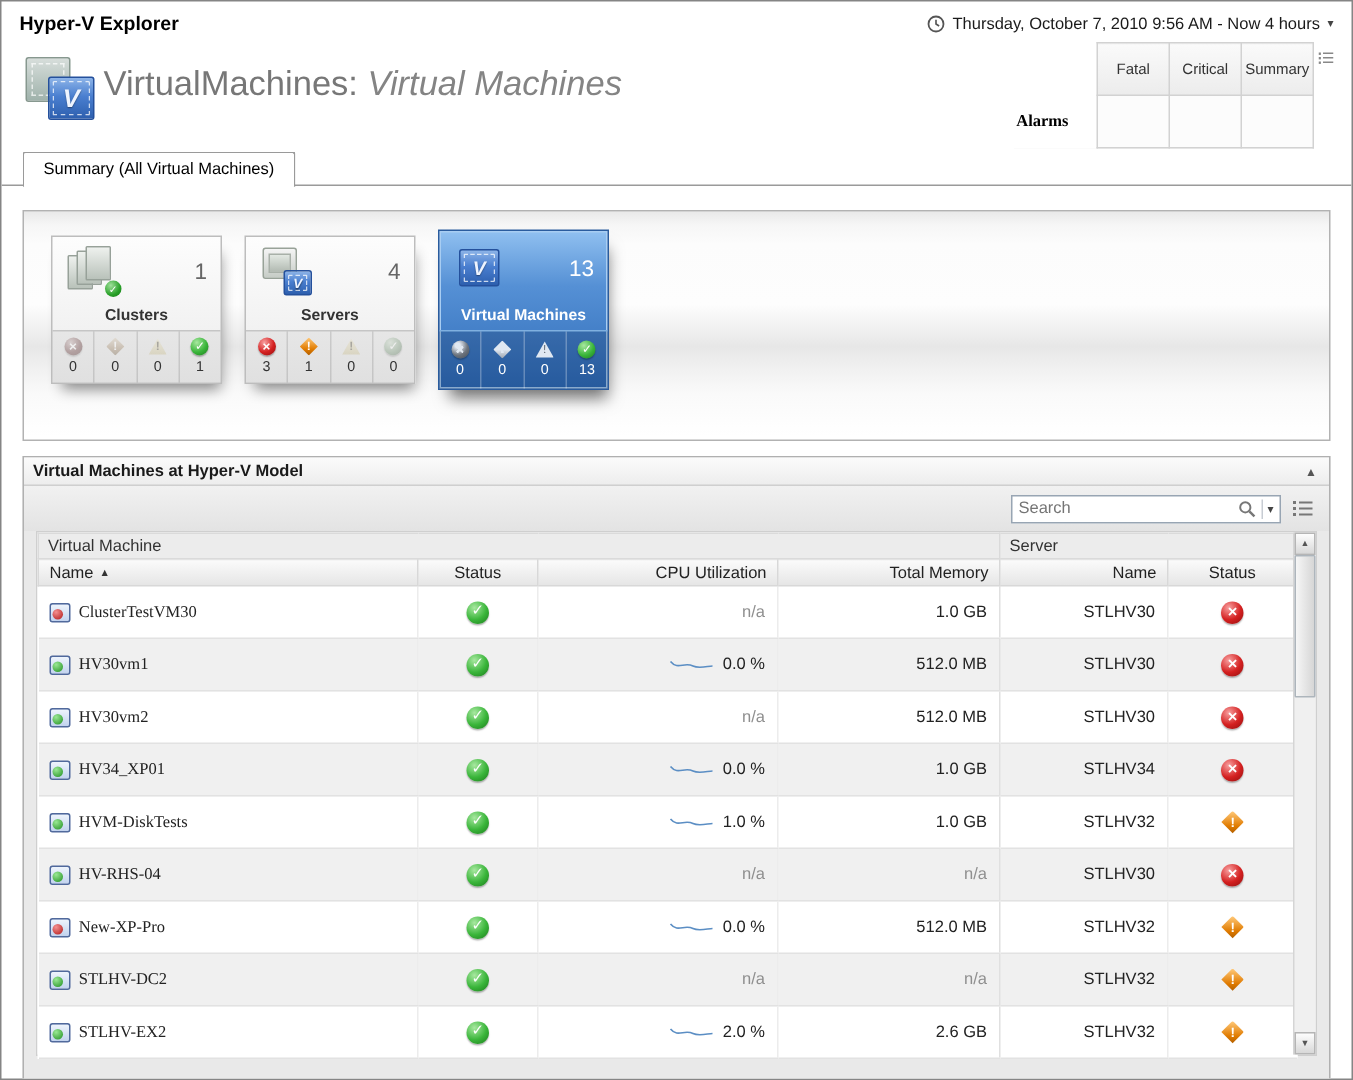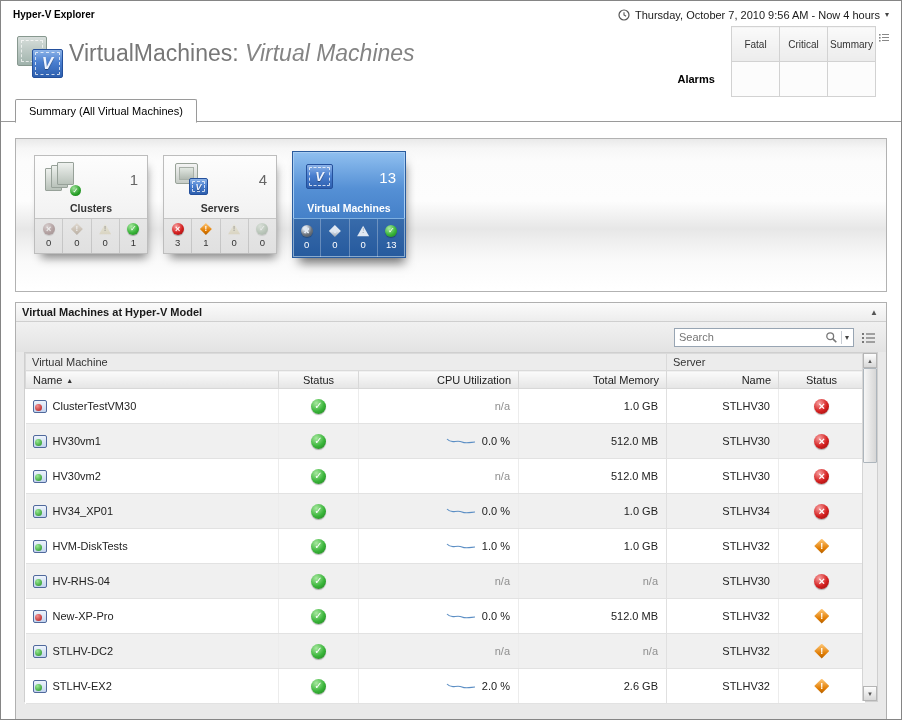--- a/index.html
+++ b/index.html
@@ -9,21 +9,21 @@
     font-size: 11px; color: #000; background: #fff;
   }
   .page {
     width: 902px; height: 720px;
     border: 1px solid #858585;
     background: #fff; position: relative; overflow: hidden;
   }
 
   
   .topbar { display: flex; justify-content: space-between; align-items: center; padding: 7px 12px 3px; }
-  .app-title { font-size: 10px; font-weight: bold; }
+  .app-title { font-size: 13px; font-weight: bold; }
   .time-range { display: flex; align-items: center; gap: 5px; font-size: 11px; color: #1a1a1a; cursor: pointer; }
   .icon-svg { display: inline-block; vertical-align: middle; }
   .caret { font-size: 8px; color: #444; }
 
   
   .titlebar { position: relative; padding: 6px 12px 0; height: 64px; }
   .header-icon { position: absolute; left: 16px; top: 10px; width: 46px; height: 44px; }
   .header-icon .back {
     position: absolute; left: 0; top: 2px; width: 30px; height: 30px;
     background: linear-gradient(#d7dedb, #9fb2ab); border: 1px solid #87988f; border-radius: 2px;
@@ -164,21 +164,21 @@
     font-weight: normal; color: #222; padding: 1px 7px; font-size: 11px;
   }
   th.h-left { text-align: left; } th.h-center { text-align: center; } th.h-right { text-align: right; }
   .sort { font-size: 7px; color: #333; margin-left: 4px; vertical-align: 1px; }
   tbody tr { height: 35px; background: #fff; }
   tbody tr:nth-child(even) { background: #f0f0f0; }
   tbody td {
     border-bottom: 1px solid #e2e2e2; border-left: 1px solid #ececec;
     padding: 0 8px; color: #222; vertical-align: middle; font-size: 11px;
   }
-  tbody td:first-child { border-left: none; padding: 0 15px 0 7px; }
+  tbody td:first-child { border-left: none; padding: 0 15px 0 7px; font-family: Liberation Serif, serif; }
   tbody td.cell-server { border-left: 1px solid #e0e0e0; }
   .cellflex { display: flex; align-items: center; gap: 6px; }
   .cellflex.right { justify-content: flex-end; gap: 6px; }
   .center { text-align: center; }
   .rightpad { text-align: right; }
   .na { color: #8f8f8f; }
   .val { color: #222; }
   .spark { width: 30px; height: 12px; flex: none; }
   .vm-mini {
     position: relative; display: inline-block; width: 14px; height: 13px; flex: none;

